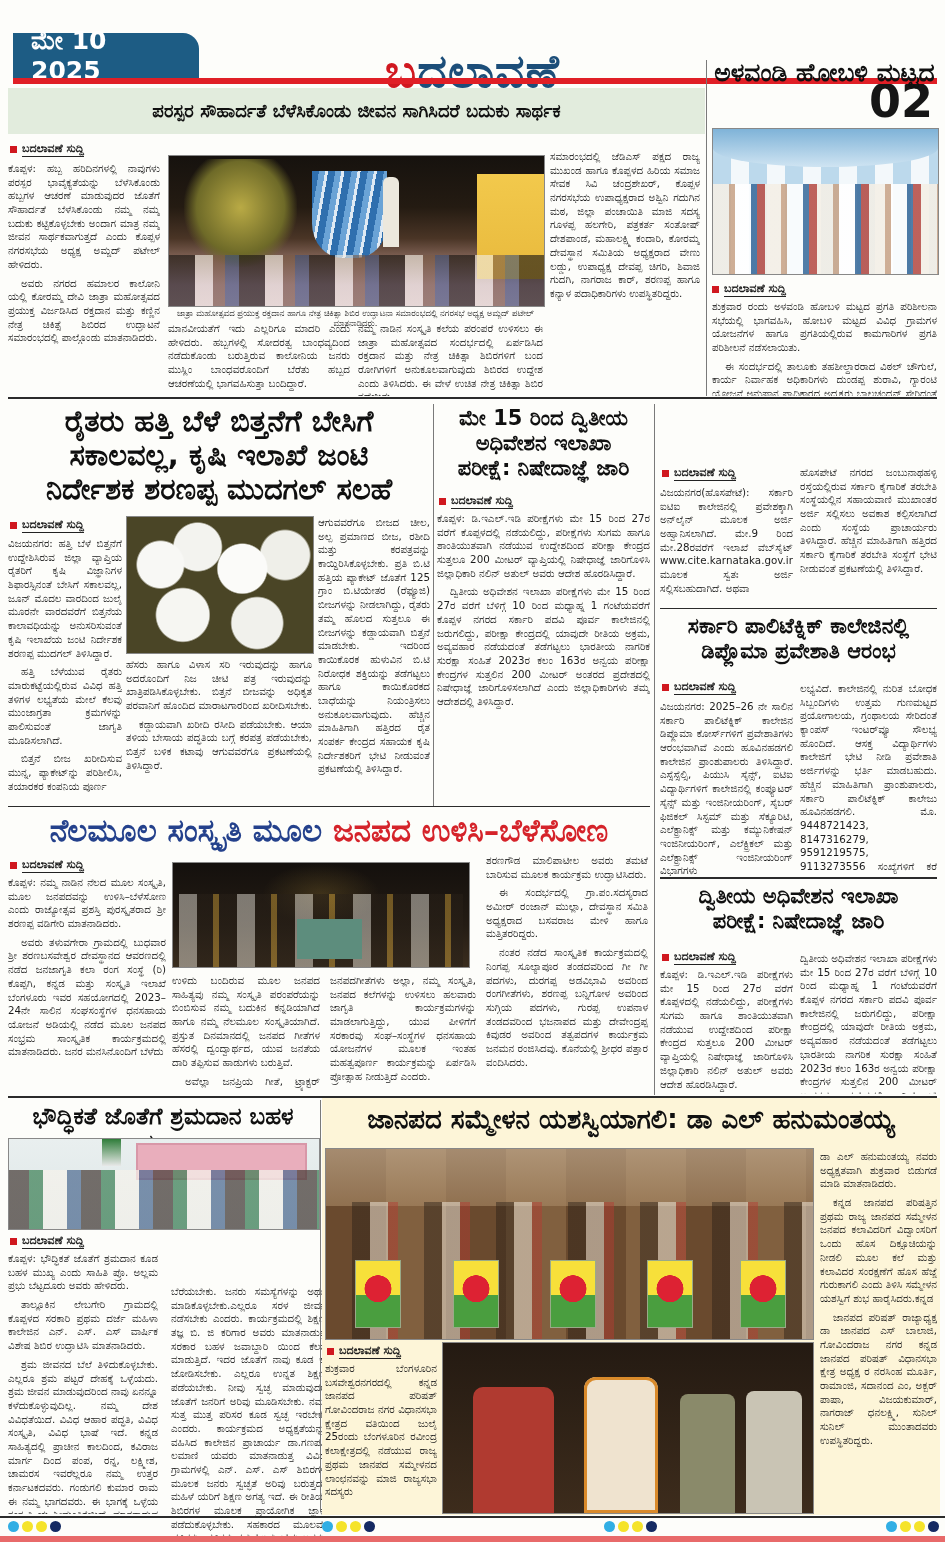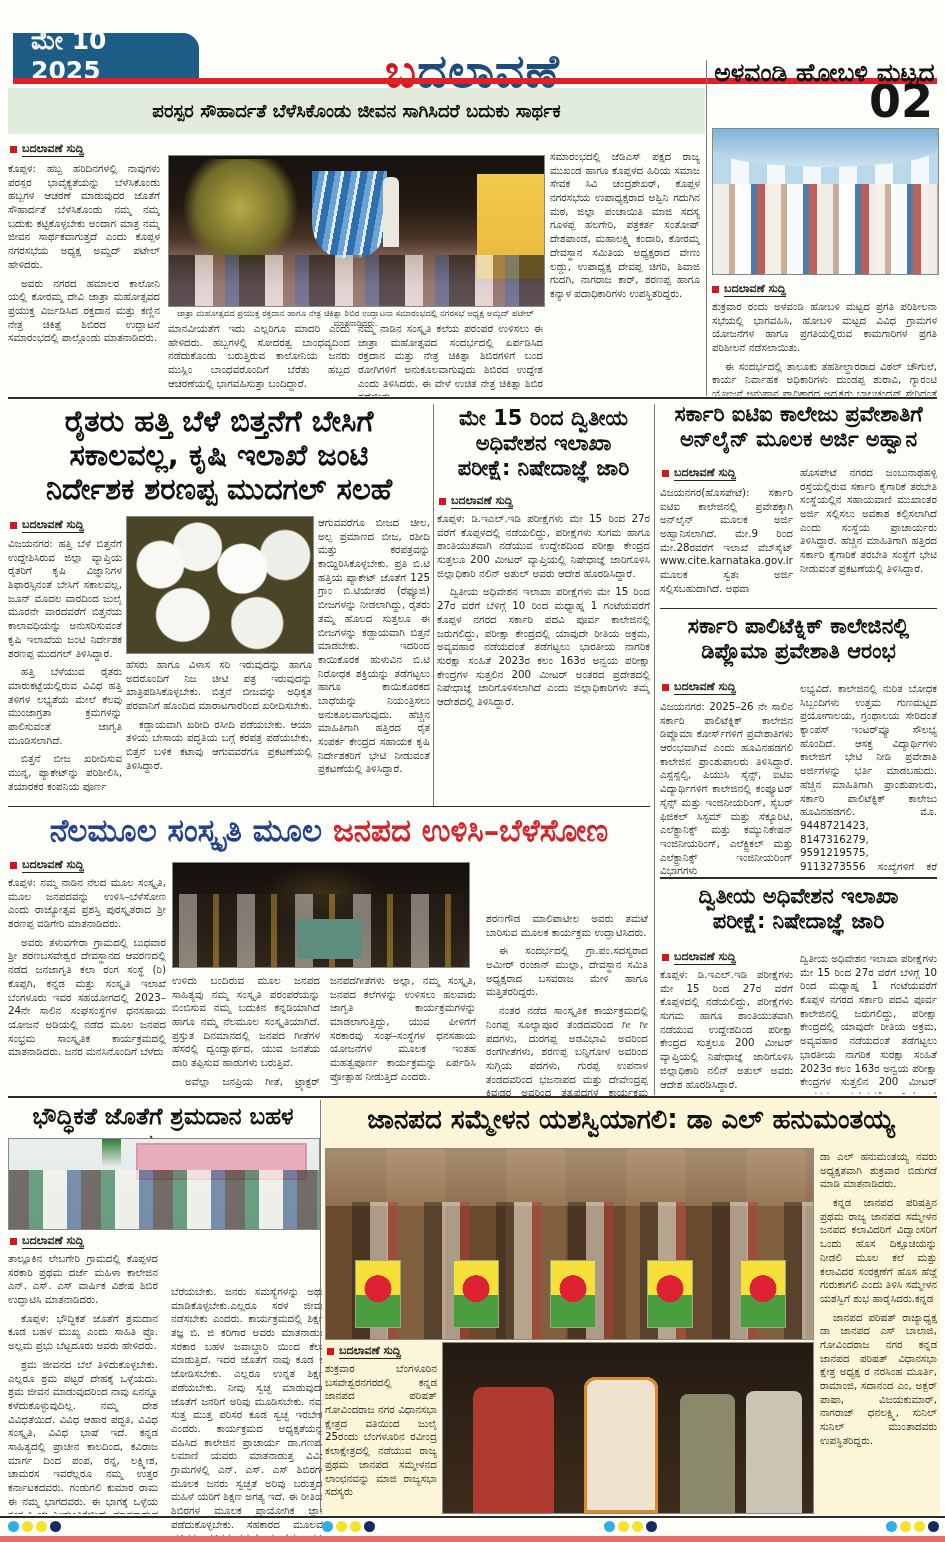--- a/index.html
+++ b/index.html
@@ -178,24 +178,20 @@
     <span class="sq"></span>
     <span class="bl-text">ಬದಲಾವಣೆ ಸುದ್ದಿ</span>
   </div>
   <div class="abs col" style="left:437px;top:512px;width:213px;height:292px;overflow:hidden;">
     <p>ಕೊಪ್ಪಳ: ಡಿ.ಇಎಲ್.ಇಡಿ ಪರೀಕ್ಷೆಗಳು ಮೇ 15 ರಿಂದ 27ರ ವರೆಗೆ ಕೊಪ್ಪಳದಲ್ಲಿ ನಡೆಯಲಿದ್ದು, ಪರೀಕ್ಷೆಗಳು ಸುಗಮ ಹಾಗೂ ಶಾಂತಿಯುತವಾಗಿ ನಡೆಯುವ ಉದ್ದೇಶದಿಂದ ಪರೀಕ್ಷಾ ಕೇಂದ್ರದ ಸುತ್ತಲೂ 200 ಮೀಟರ್ ವ್ಯಾಪ್ತಿಯಲ್ಲಿ ನಿಷೇಧಾಜ್ಞೆ ಜಾರಿಗೊಳಿಸಿ ಜಿಲ್ಲಾಧಿಕಾರಿ ನಲಿನ್ ಅತುಲ್ ಅವರು ಆದೇಶ ಹೊರಡಿಸಿದ್ದಾರೆ.</p>
     <p>ದ್ವಿತೀಯ ಅಧಿವೇಶನ ಇಲಾಖಾ ಪರೀಕ್ಷೆಗಳು ಮೇ 15 ರಿಂದ 27ರ ವರೆಗೆ ಬೆಳಿಗ್ಗೆ 10 ರಿಂದ ಮಧ್ಯಾಹ್ನ 1 ಗಂಟೆಯವರೆಗೆ ಕೊಪ್ಪಳ ನಗರದ ಸರ್ಕಾರಿ ಪದವಿ ಪೂರ್ವ ಕಾಲೇಜಿನಲ್ಲಿ ಜರುಗಲಿದ್ದು, ಪರೀಕ್ಷಾ ಕೇಂದ್ರದಲ್ಲಿ ಯಾವುದೇ ರೀತಿಯ ಅಕ್ರಮ, ಅವ್ಯವಹಾರ ನಡೆಯದಂತೆ ತಡೆಗಟ್ಟಲು ಭಾರತೀಯ ನಾಗರಿಕ ಸುರಕ್ಷಾ ಸಂಹಿತೆ 2023ರ ಕಲಂ 163ರ ಅನ್ವಯ ಪರೀಕ್ಷಾ ಕೇಂದ್ರಗಳ ಸುತ್ತಲಿನ 200 ಮೀಟರ್ ಅಂತರದ ಪ್ರದೇಶದಲ್ಲಿ ನಿಷೇಧಾಜ್ಞೆ ಜಾರಿಗೊಳಿಸಲಾಗಿದೆ ಎಂದು ಜಿಲ್ಲಾಧಿಕಾರಿಗಳು ತಮ್ಮ ಆದೇಶದಲ್ಲಿ ತಿಳಿಸಿದ್ದಾರೆ.</p>
   </div>
 
   <div class="abs vrule" style="left:654px;top:404px;height:691px;"></div>
 
-  <div class="abs hl hl-sm" style="left:660px;top:402px;width:277px;">
-    <div>ಸರ್ಕಾರಿ ಐಟಿಐ ಕಾಲೇಜು ಪ್ರವೇಶಾತಿಗೆ</div>
-    <div>ಅನ್‌ಲೈನ್ ಮೂಲಕ ಅರ್ಜಿ ಅಹ್ವಾನ</div>
-  </div>
   <div class="abs byline" style="left:662px;top:466px;">
     <span class="sq"></span>
     <span class="bl-text">ಬದಲಾವಣೆ ಸುದ್ದಿ</span>
   </div>
   <div class="abs col" style="left:660px;top:486px;width:133px;height:120px;overflow:hidden;">
     <p>ವಿಜಯನಗರ(ಹೊಸಪೇಟೆ): ಸರ್ಕಾರಿ ಐಟಿಐ ಕಾಲೇಜಿನಲ್ಲಿ ಪ್ರವೇಶಕ್ಕಾಗಿ ಅನ್‌ಲೈನ್ ಮೂಲಕ ಅರ್ಜಿ ಅಹ್ವಾನಿಸಲಾಗಿದೆ. ಮೇ.9 ರಿಂದ ಮೇ.28ರವರೆಗೆ ಇಲಾಖೆ ವೆಬ್‌ಸೈಟ್ www.cite.karnataka.gov.in ಮೂಲಕ ಸ್ವತಃ ಅರ್ಜಿ ಸಲ್ಲಿಸಬಹುದಾಗಿದೆ. ಅಥವಾ</p>
   </div>
   <div class="abs col" style="left:800px;top:466px;width:137px;height:140px;overflow:hidden;">
     <p>ಹೊಸಪೇಟೆ ನಗರದ ಜಂಬುನಾಥಹಳ್ಳಿ ರಸ್ತೆಯಲ್ಲಿರುವ ಸರ್ಕಾರಿ ಕೈಗಾರಿಕೆ ತರಬೇತಿ ಸಂಸ್ಥೆಯಲ್ಲಿನ ಸಹಾಯವಾಣಿ ಮುಖಾಂತರ ಅರ್ಜಿ ಸಲ್ಲಿಸಲು ಅವಕಾಶ ಕಲ್ಪಿಸಲಾಗಿದೆ ಎಂದು ಸಂಸ್ಥೆಯ ಪ್ರಾಚಾರ್ಯರು ತಿಳಿಸಿದ್ದಾರೆ. ಹೆಚ್ಚಿನ ಮಾಹಿತಿಗಾಗಿ ಹತ್ತಿರದ ಸರ್ಕಾರಿ ಕೈಗಾರಿಕೆ ತರಬೇತಿ ಸಂಸ್ಥೆಗೆ ಭೇಟಿ ನೀಡುವಂತೆ ಪ್ರಕಟಣೆಯಲ್ಲಿ ತಿಳಿಸಿದ್ದಾರೆ.</p>
   </div>
@@ -234,21 +230,21 @@
     <i class="pg-table"></i>
   </div>
   <div class="abs col" style="left:172px;top:974px;width:148px;height:118px;overflow:hidden;">
     <p>ಉಳಿದು ಬಂದಿರುವ ಮೂಲ ಜನಪದ ಸಾಹಿತ್ಯವು ನಮ್ಮ ಸಂಸ್ಕೃತಿ ಪರಂಪರೆಯನ್ನು ಬಿಂಬಿಸುವ ನಮ್ಮ ಬದುಕಿನ ಕನ್ನಡಿಯಾಗಿದೆ ಹಾಗೂ ನಮ್ಮ ನೆಲಮೂಲ ಸಂಸ್ಕೃತಿಯಾಗಿದೆ. ಪ್ರಸ್ತುತ ದಿನಮಾನದಲ್ಲಿ ಜನಪದ ಗೀತೆಗಳ ಹೆಸರಲ್ಲಿ ದ್ವಂದ್ವಾರ್ಥದ, ಯುವ ಜನತೆಯ ದಾರಿ ತಪ್ಪಿಸುವ ಹಾಡುಗಳು ಬರುತ್ತಿವೆ.</p>
     <p>ಅವೆಲ್ಲಾ ಜನಪ್ರಿಯ ಗೀತೆ, ಟ್ರ್ಯಾಕ್ಟರ್ ಪದಗಳೇ ಆಗಿವೆ ಹೊರತು ಮೂಲ</p>
   </div>
   <div class="abs col" style="left:330px;top:974px;width:146px;height:118px;overflow:hidden;">
     <p>ಜನಪದಗೀತೆಗಳು ಅಲ್ಲಾ, ನಮ್ಮ ಸಂಸ್ಕೃತಿ, ಜನಪದ ಕಲೆಗಳನ್ನು ಉಳಿಸಲು ಹಲವಾರು ಜಾಗೃತಿ ಕಾರ್ಯಕ್ರಮಗಳನ್ನು ಮಾಡಲಾಗುತ್ತಿದ್ದು, ಯುವ ಪೀಳಿಗೆಗೆ ಸರಕಾರವು ಸಂಘ–ಸಂಸ್ಥೆಗಳ ಧನಸಹಾಯ ಯೋಜನೆಗಳ ಮೂಲಕ ಇಂತಹ ಮಹತ್ವಪೂರ್ಣ ಕಾರ್ಯಕ್ರಮನ್ನು ಏರ್ಪಡಿಸಿ ಪ್ರೋತ್ಸಾಹ ನೀಡುತ್ತಿದೆ ಎಂದರು.</p>
     <p>ಗ್ರಾಮ ಪಂಚಾಯಿತಿ ಸದಸ್ಯರಾದ</p>
   </div>
-  <div class="abs col" style="left:486px;top:912px;width:162px;height:230px;overflow:hidden;">
+  <div class="abs col" style="left:486px;top:854px;width:162px;height:230px;overflow:hidden;">
     <p>ಶರಣಗೌಡ ಮಾಲಿಪಾಟೀಲ ಅವರು ತಮಟೆ ಬಾರಿಸುವ ಮೂಲಕ ಕಾರ್ಯಕ್ರಮ ಉದ್ಘಾಟಿಸಿದರು.</p>
     <p>ಈ ಸಂದರ್ಭದಲ್ಲಿ ಗ್ರಾ.ಪಂ.ಸದಸ್ಯರಾದ ಅಮೀರ್ ರಂಜಾನ್ ಮುಲ್ಲಾ, ದೇವಸ್ಥಾನ ಸಮಿತಿ ಅಧ್ಯಕ್ಷರಾದ ಬಸವರಾಜ ಮೇಳಿ ಹಾಗೂ ಮತ್ತಿತರರಿದ್ದರು.</p>
     <p>ನಂತರ ನಡೆದ ಸಾಂಸ್ಕೃತಿಕ ಕಾರ್ಯಕ್ರಮದಲ್ಲಿ ನಿಂಗಪ್ಪ ಸೂಲ್ಯಾಪೂರ ತಂಡದವರಿಂದ ಗೀ ಗೀ ಪದಗಳು, ದುರಗಪ್ಪ ಅಡವಿಭಾವಿ ಅವರಿಂದ ರಂಗಗೀತೆಗಳು, ಶರಣಪ್ಪ ಬನ್ನಿಗೋಳ ಅವರಿಂದ ಸುಗ್ಗಿಯ ಪದಗಳು, ಗುರಪ್ಪ ಉಪನಾಳ ತಂಡದವರಿಂದ ಭಜನಾಪದ ಮತ್ತು ದೇವೇಂದ್ರಪ್ಪ ಕಿವುಡರ ಅವರಿಂದ ತತ್ವಪದಗಳ ಕಾರ್ಯಕ್ರಮ ಜನಮನ ರಂಜಿಸಿದವು. ಕೊನೆಯಲ್ಲಿ ಶ್ರೀಧರ ಪತ್ತಾರ ವಂದಿಸಿದರು.</p>
   </div>
 
   <div class="abs hrule" style="left:660px;top:877px;width:277px;"></div>
   <div class="abs hl hl-sm" style="left:660px;top:884px;width:277px;">
 
     <div><span></span>ದ್ವಿತೀಯ ಅಧಿವೇಶನ ಇಲಾಖಾ</div>
     <div>ಪರೀಕ್ಷೆ: ನಿಷೇದಾಜ್ಞೆ ಜಾರಿ</div>
@@ -270,22 +266,22 @@
   <div class="abs photo photoH" style="left:8px;top:1138px;width:310px;height:90px;">
     <i class="ph-banner"></i>
     <i class="ph-flag"></i>
     <i class="ph-people"></i>
   </div>
   <div class="abs byline" style="left:10px;top:1234px;">
     <span class="sq"></span>
     <span class="bl-text">ಬದಲಾವಣೆ ಸುದ್ದಿ</span>
   </div>
   <div class="abs col" style="left:8px;top:1252px;width:150px;height:262px;overflow:hidden;">
+    <p>ಕೊಪ್ಪಳ: ಭೌದ್ಧಿಕತೆ ಜೊತೆಗೆ ಶ್ರಮದಾನ ಕೂಡ ಬಹಳ ಮುಖ್ಯ ಎಂದು ಸಾಹಿತಿ ಪ್ರೊ. ಅಲ್ಲಮ ಪ್ರಭು ಬೆಟ್ಟದೂರು ಅವರು ಹೇಳಿದರು.</p>
     <p>ತಾಲ್ಲೂಕಿನ ಲೇಬಗೇರಿ ಗ್ರಾಮದಲ್ಲಿ ಕೊಪ್ಪಳದ ಸರಕಾರಿ ಪ್ರಥಮ ದರ್ಜೆ ಮಹಿಳಾ ಕಾಲೇಜಿನ ಎನ್. ಎಸ್. ಎಸ್ ವಾರ್ಷಿಕ ವಿಶೇಷ ಶಿಬಿರ ಉದ್ಘಾಟಿಸಿ ಮಾತನಾಡಿದರು.</p>
-    <p>ಕೊಪ್ಪಳ: ಭೌದ್ಧಿಕತೆ ಜೊತೆಗೆ ಶ್ರಮದಾನ ಕೂಡ ಬಹಳ ಮುಖ್ಯ ಎಂದು ಸಾಹಿತಿ ಪ್ರೊ. ಅಲ್ಲಮ ಪ್ರಭು ಬೆಟ್ಟದೂರು ಅವರು ಹೇಳಿದರು.</p>
     <p>ಶ್ರಮ ಜೀವನದ ಬೆಲೆ ತಿಳಿದುಕೊಳ್ಳಬೇಕು. ಎಲ್ಲರೂ ಶ್ರಮ ಪಟ್ಟರೆ ದೇಹಕ್ಕೆ ಒಳ್ಳೆಯದು. ಶ್ರಮ ಜೀವನ ಮಾಡುವುದರಿಂದ ನಾವು ಏನನ್ನೂ ಕಳೆದುಕೊಳ್ಳುವುದಿಲ್ಲ. ನಮ್ಮ ದೇಶ ವಿವಿಧತೆಯಿದೆ. ವಿವಿಧ ಆಹಾರ ಪದ್ಧತಿ, ವಿವಿಧ ಸಂಸ್ಕೃತಿ, ವಿವಿಧ ಭಾಷೆ ಇದೆ. ಕನ್ನಡ ಸಾಹಿತ್ಯದಲ್ಲಿ ಪ್ರಾಚೀನ ಕಾಲದಿಂದ, ಕವಿರಾಜ ಮಾರ್ಗ ದಿಂದ ಪಂಪ, ರನ್ನ, ಲಕ್ಷ್ಮೀಶ, ಚಾಮರಸ ಇವರೆಲ್ಲರೂ ನಮ್ಮ ಉತ್ತರ ಕರ್ನಾಟಕದವರು. ಗಂಡುಗಲಿ ಕುಮಾರ ರಾಮ ಈ ನಮ್ಮ ಭಾಗದವರು. ಈ ಭಾಗಕ್ಕೆ ಒಳ್ಳೆಯ ಸಂಸ್ಕೃತಿ ಯ ಶ್ರೀಮಂತಿಕೆಯಿದೆ. ಮಾತನಾಡುವ ಭಾಷೆ ಮತ್ತು ಗ್ರಾಮೀಣ ಭಾಷೆ ಗೆ ವ್ಯತ್ಯಾಸ ಯಿದೆ. ನಮ್ಮ ಭಾಗದ ಅನುಭವ ಮಂಟಪ ಇಂದಿನ ಸಂಸತ್ತಿನ ಪ್ರತೀಕವಾಗಿದೆ. ನಮ್ಮ ಹಳ್ಳಿಗಳ ಸ್ಥಿತಿ ಬಹಳ ಕಷ್ಟ ಯಿದೆ. ಜನಪ್ರತಿನಿಧಿಗಳು ಮನಸ್ಸು ಮಾಡಿದರೆ ಮತ್ತು ಇಚ್ಛಾ ಶಕ್ತಿ ಇದ್ದರೆ ಒಳ್ಳೆಯ ಕೆಲಸ ಮಾಡಬಹುದು.ನಾವು ಜನರ ಜೊತೆ</p>
   </div>
   <div class="abs col" style="left:163px;top:1285px;width:155px;height:281px;overflow:hidden;margin-left:8px;">
     <p>ಬೆರೆಯಬೇಕು. ಜನರು ಸಮಸ್ಯೆಗಳನ್ನು ಅರ್ಥ ಮಾಡಿಕೊಳ್ಳಬೇಕು.ಎಲ್ಲರೂ ಸರಳ ಜೀವನ ನಡೆಸಬೇಕು ಎಂದರು. ಕಾರ್ಯಕ್ರಮದಲ್ಲಿ ಶಿಕ್ಷಣ ತಜ್ಞ ಬಿ. ಜಿ ಕರಿಗಾರ ಅವರು ಮಾತನಾಡುತ್ತ ಸರಕಾರ ಬಹಳ ಜವಾಬ್ದಾರಿ ಯಿಂದ ಕೆಲಸ ಮಾಡುತ್ತಿದೆ. ಇದರ ಜೊತೆಗೆ ನಾವು ಕೂಡ ಕೈ ಜೋಡಿಸಬೇಕು. ಎಲ್ಲರೂ ಉನ್ನತ ಶಿಕ್ಷಣ ಪಡೆಯಬೇಕು. ನೀವು ಸ್ವಚ್ಛ ಮಾಡುವುದರ ಜೊತೆಗೆ ಜನರಿಗೆ ಅರಿವು ಮೂಡಿಸಬೇಕು. ನಮ್ಮ ಸುತ್ತ ಮುತ್ತ ಪರಿಸರ ಕೂಡ ಸ್ವಚ್ಛ ಇರಬೇಕು ಎಂದರು. ಕಾರ್ಯಕ್ರಮದ ಅಧ್ಯಕ್ಷತೆಯನ್ನು ವಹಿಸಿದ ಕಾಲೇಜಿನ ಪ್ರಾಚಾರ್ಯ ಡಾ.ಗಣಪತಿ ಲಮಾಣಿ ಯವರು ಮಾತನಾಡುತ್ತ ವಿವಿಧ ಗ್ರಾಮಗಳಲ್ಲಿ ಎನ್. ಎಸ್. ಎಸ್ ಶಿಬಿರಗಳ ಮೂಲಕ ಜನರು ಸ್ವಚ್ಛತೆ ಅರಿವು ಬರುತ್ತದೆ. ಮಹಿಳೆ ಯರಿಗೆ ಶಿಕ್ಷಣ ಅಗತ್ಯ ಇದೆ. ಈ ರೀತಿಯ ಶಿಬಿರಗಳ ಮೂಲಕ ಪ್ರಾಯೋಗಿಕ ಜ್ಞಾನ ಪಡೆದುಕೊಳ್ಳಬೇಕು. ಸಹಕಾರದ ಮೂಲವೇ ಹಳ್ಳಿಗಳು. ಹಳ್ಳಿಗಳು ತಮಗೆ ಏನು ಬೇಕು ಅದನ್ನು ಪಾಠವೇ ಪಡೆದುಕೊಳ್ಳುತ್ತಾರೆ ಎಂದರು.</p>
     <p>ಕಾರ್ಯಕ್ರಮದಲ್ಲಿ ಲೇಬಗೇರಿ ಗ್ರಾಮ ಪಂಚಾಯಿತ್ ಅಧ್ಯಕ್ಷರು, ಉಪಾಧ್ಯಕ್ಷರು ಮತ್ತು ಗ್ರಾಮ ಪಂಚಾಯತ್ ಸದಸ್ಯರು ಹಾಗೂ ಕಾಲೇಜಿನ ಉಪನ್ಯಾಸಕರು ಉಪಸ್ಥಿತರಿದ್ದರು. ವಿಜಯಲಕ್ಷ್ಮಿ ನಿರ್ವಹಿಸಿದರು, ಹಂಪಮ್ಮ ಸ್ವಾಗತಿಸಿದರು ಮತ್ತು ವಿಜಯಲಕ್ಷ್ಮಿ ವಂದಿಸಿದರು.</p>
   </div>
 
   <div class="abs vrule" style="left:320px;top:1100px;height:412px;"></div>
 
   <div class="abs story-i-bg" style="left:322px;top:1098px;width:618px;height:417px;"></div>

